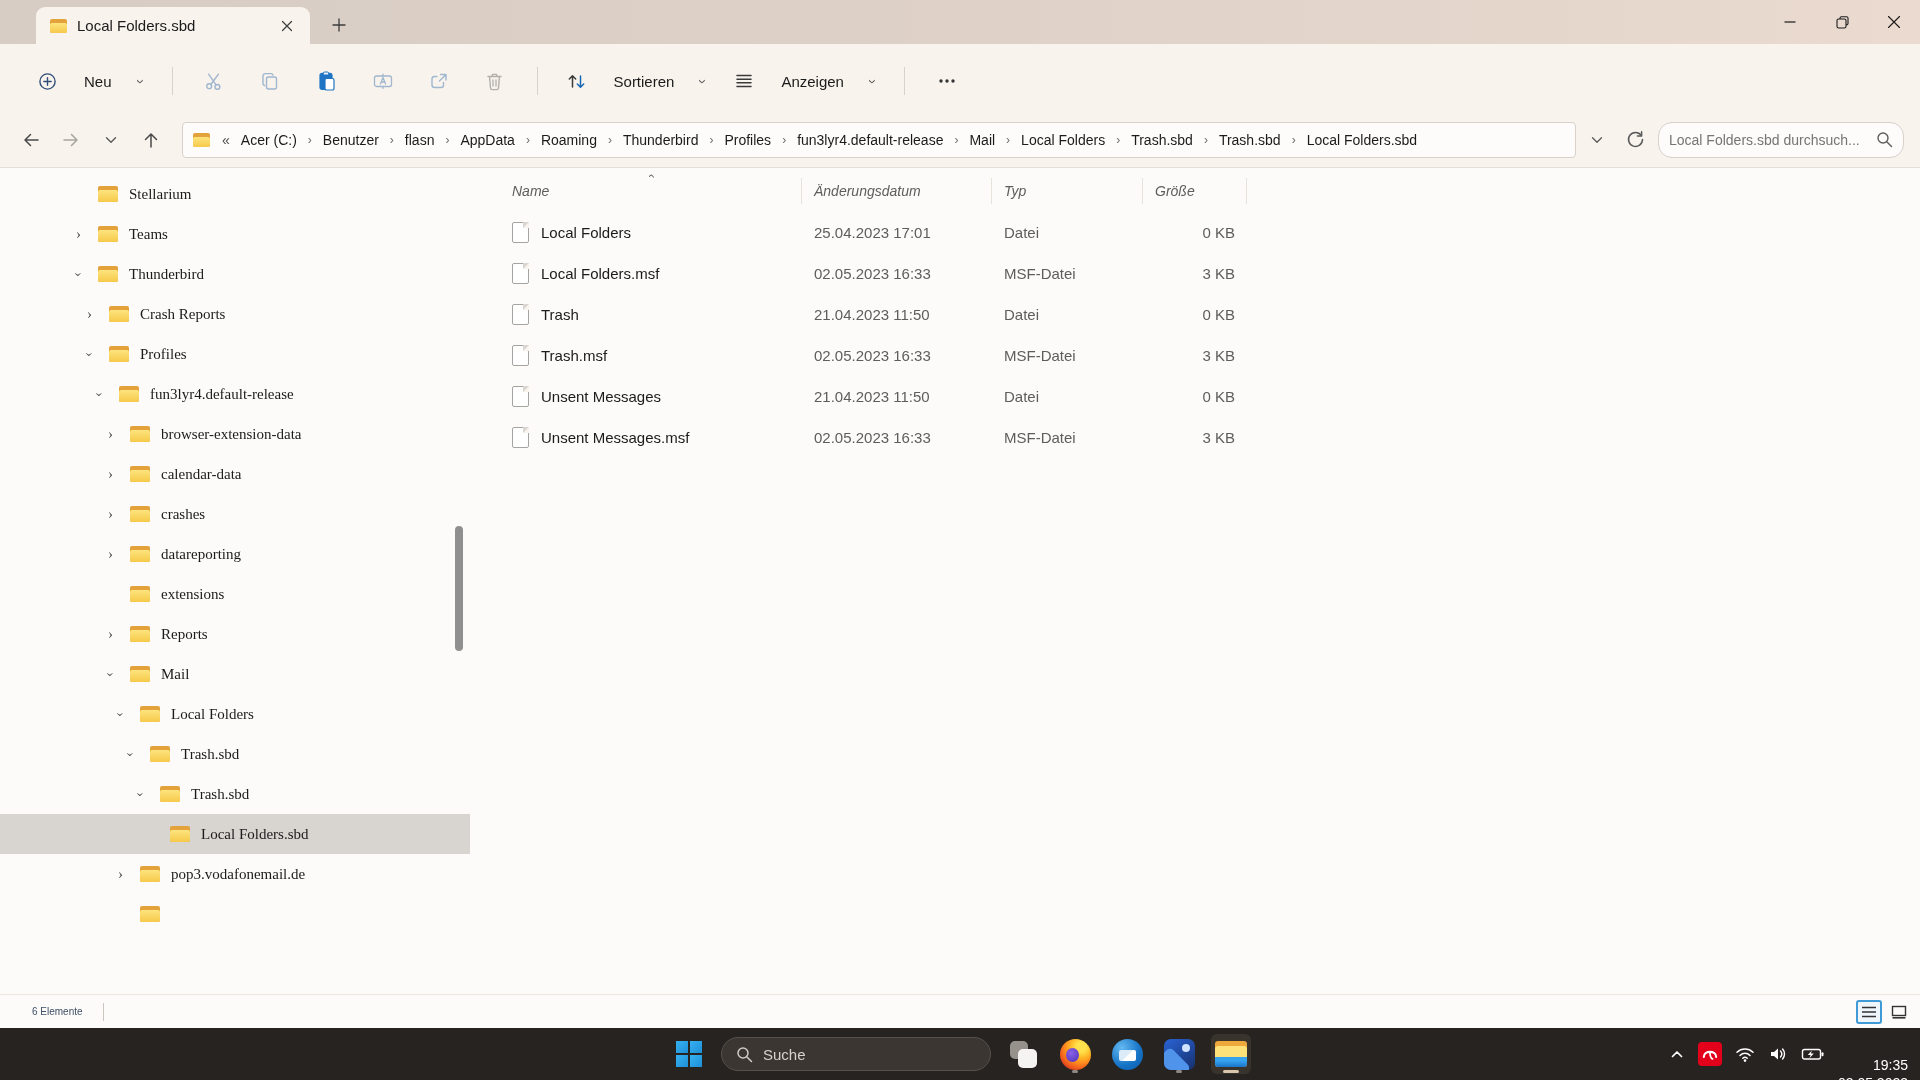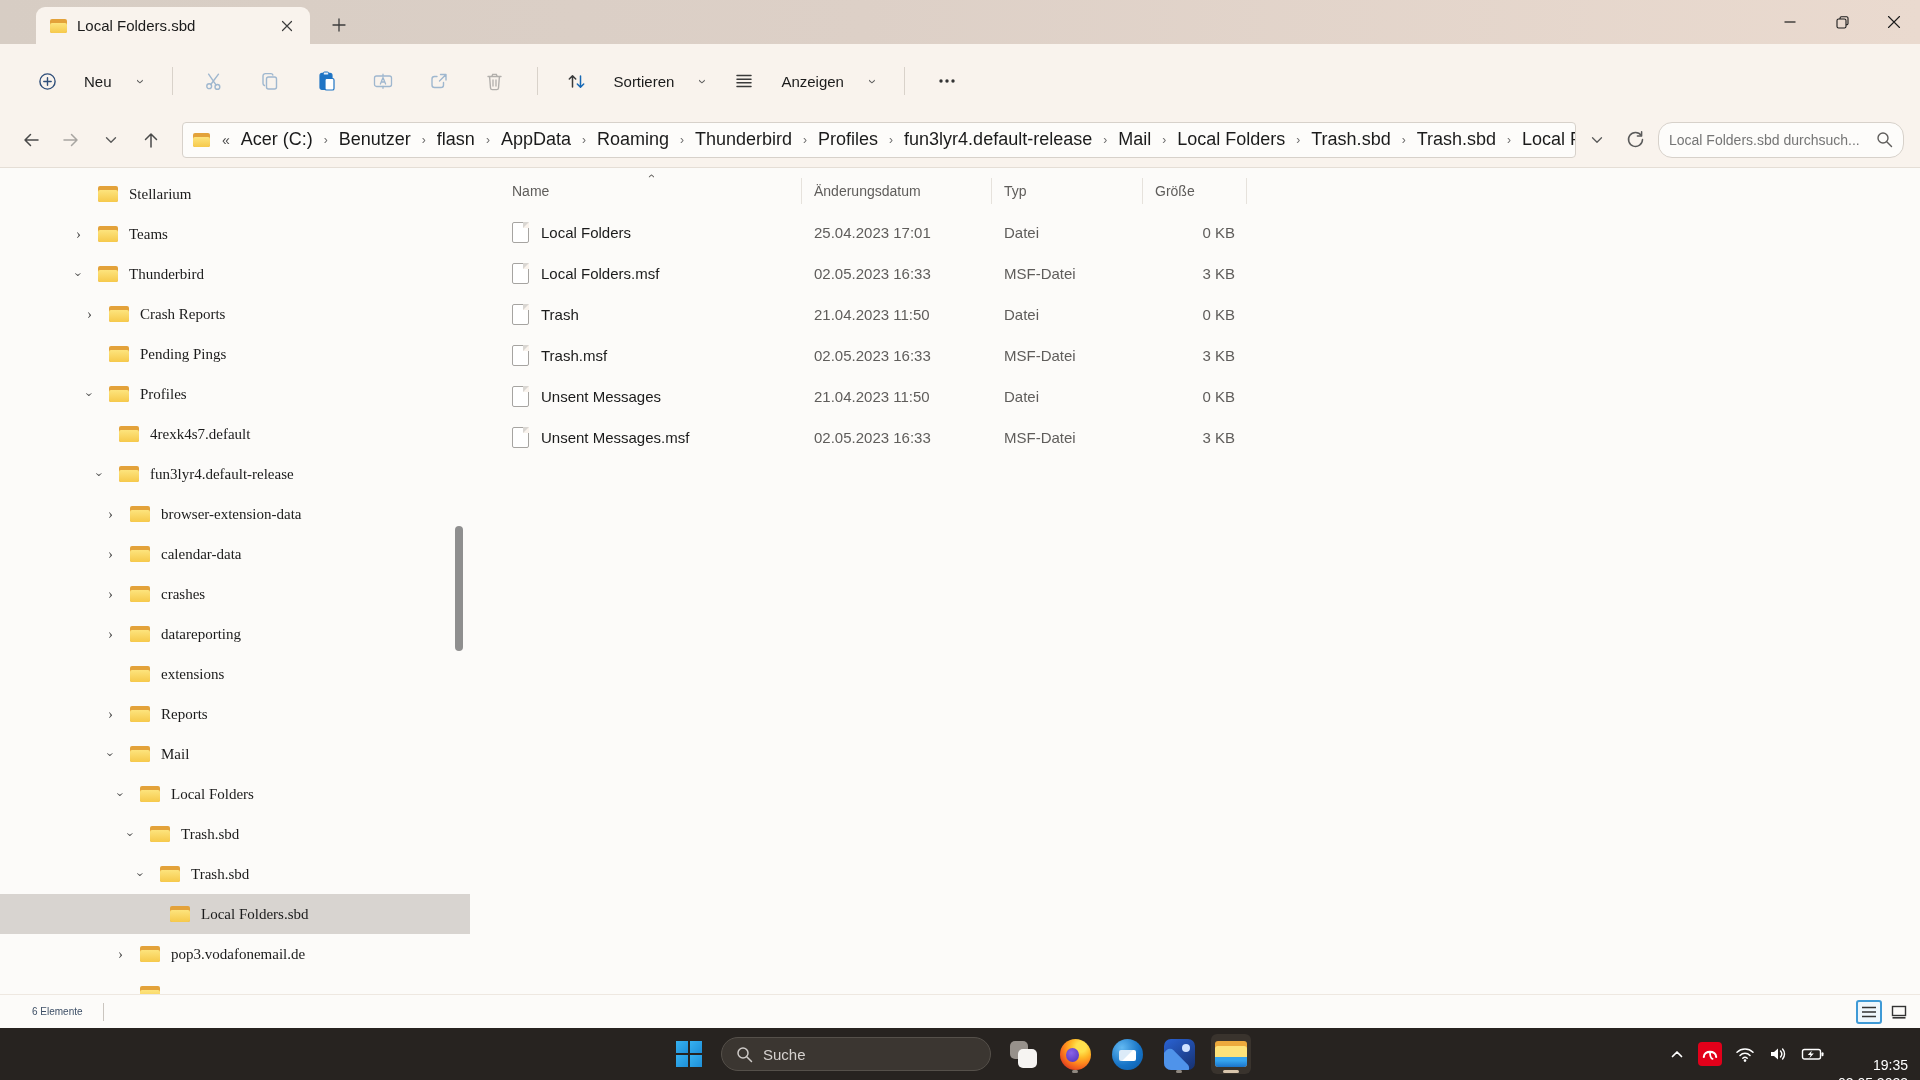--- a/index.html
+++ b/index.html
@@ -29,21 +29,21 @@
   .tb-icon-btn { width:52px; height:44px; display:flex; align-items:center; justify-content:center; border-radius:5px; }
   .tb-sep { width:1px; height:28px; background:#d9d2ca; margin:0 12px; }
   .chev { display:inline-block; font-size:15px; color:#5a5a5a; transform:rotate(90deg); line-height:1; }
 
   
   .address { height:50px; background:#f9f3ed; border-bottom:1px solid #e5ded6;
     display:flex; align-items:center; padding:0 16px 6px 14px; gap:6px; flex:none; }
   .nav-btn { width:34px; height:34px; display:flex; align-items:center; justify-content:center; border-radius:4px; }
   .crumb-box { flex:1; height:36px; margin-left:8px; background:#fdfcfa; border:1px solid #d7d1ca;
     border-radius:4px; display:flex; align-items:center; padding:0 10px; overflow:hidden; white-space:nowrap; }
-  .crumb { font-size:18px; padding:4px 5px; border-radius:3px; }
+  .crumb { font-size:14px; padding:4px 5px; border-radius:3px; }
   .crumb-sep { font-size:12px; color:#6d6d6d; padding:0 6px; }
   .crumb-guill { font-size:14px; color:#4a4a4a; padding:0 6px 0 8px; }
   .addr-drop { width:30px; height:34px; display:flex; align-items:center; justify-content:center; }
   .refresh-btn { width:34px; height:34px; display:flex; align-items:center; justify-content:center; }
   .search-box { width:246px; height:36px; background:#fdfcfa; border:1px solid #d7d1ca; border-radius:14px;
     display:flex; align-items:center; padding:0 10px; gap:8px; }
   .search-box input { flex:1; border:none; outline:none; background:transparent;
     font-size:14px; color:#6d6a66; font-family:inherit; min-width:0; }
 
   
@@ -68,21 +68,21 @@
   
   .folder { position:relative; width:20px; height:16px; flex:none; }
   .folder::before { content:""; position:absolute; inset:0; background:#e3a23a; border-radius:2px; }
   .folder::after { content:""; position:absolute; left:0; right:0; top:4px; bottom:0;
     background:linear-gradient(180deg,#fde47d,#f6c94b); border-radius:2px; }
   .folder.small { width:17px; height:14px; }
 
   
   .filearea { flex:1; padding:8px 0 0 30px; }
   .list-header { display:flex; height:30px; align-items:center; color:#5f5d5b; font-size:14px; position:relative; }
-  .hcell { height:26px; display:flex; align-items:center; padding:0 12px; border-right:1px solid #e6e2dc; position:relative; }
+  .hcell { height:26px; display:flex; align-items:center; padding:0 12px; border-right:1px solid #e6e2dc; position:relative;font-style:italic; }
   .hcell.col-name { position:relative; }
   .sort-arrow { position:absolute; left:50%; top:-9px; transform:translateX(-50%) rotate(-90deg);
     font-size:12px; color:#5f5d5b; }
   .col-name { width:302px; } .col-date { width:190px; } .col-type { width:151px; } .col-size { width:104px; }
   .rows { margin-top:6px; }
   .frow { display:flex; height:41px; align-items:center; font-size:15px; }
   .fcell { padding:0 12px; display:flex; align-items:center; overflow:hidden; white-space:nowrap; }
   .fcell.col-date,.fcell.col-type { color:#5f5d5b; }
   .fcell.col-size { color:#5f5d5b; justify-content:flex-end; }
   .doc-icon { width:17px; height:21px; background:#fff; border:1.5px solid #a6a4a1; border-radius:2px;
@@ -357,40 +357,26 @@
           <span class="folder"></span>
           <span>Thunderbird</span>
         </div>
       <div class="sb-item lvl-1 st-collapsed">
           <span class="chevslot">
             <span class="g">›</span>
           </span>
           <span class="folder"></span>
           <span>Crash Reports</span>
         </div>
-      <div class="sb-item lvl-1 st-none">
-          <span class="chevslot">
-            <span class="g">›</span>
-          </span>
-          <span class="folder"></span>
-          <span>Pending Pings</span>
-        </div>
       <div class="sb-item lvl-1 st-expanded">
           <span class="chevslot">
             <span class="g">›</span>
           </span>
           <span class="folder"></span>
           <span>Profiles</span>
-        </div>
-      <div class="sb-item lvl-2 st-none">
-          <span class="chevslot">
-            <span class="g">›</span>
-          </span>
-          <span class="folder"></span>
-          <span>4rexk4s7.default</span>
         </div>
       <div class="sb-item lvl-2 st-expanded">
           <span class="chevslot">
             <span class="g">›</span>
           </span>
           <span class="folder"></span>
           <span>fun3lyr4.default-release</span>
         </div>
       <div class="sb-item lvl-3 st-collapsed">
           <span class="chevslot">

